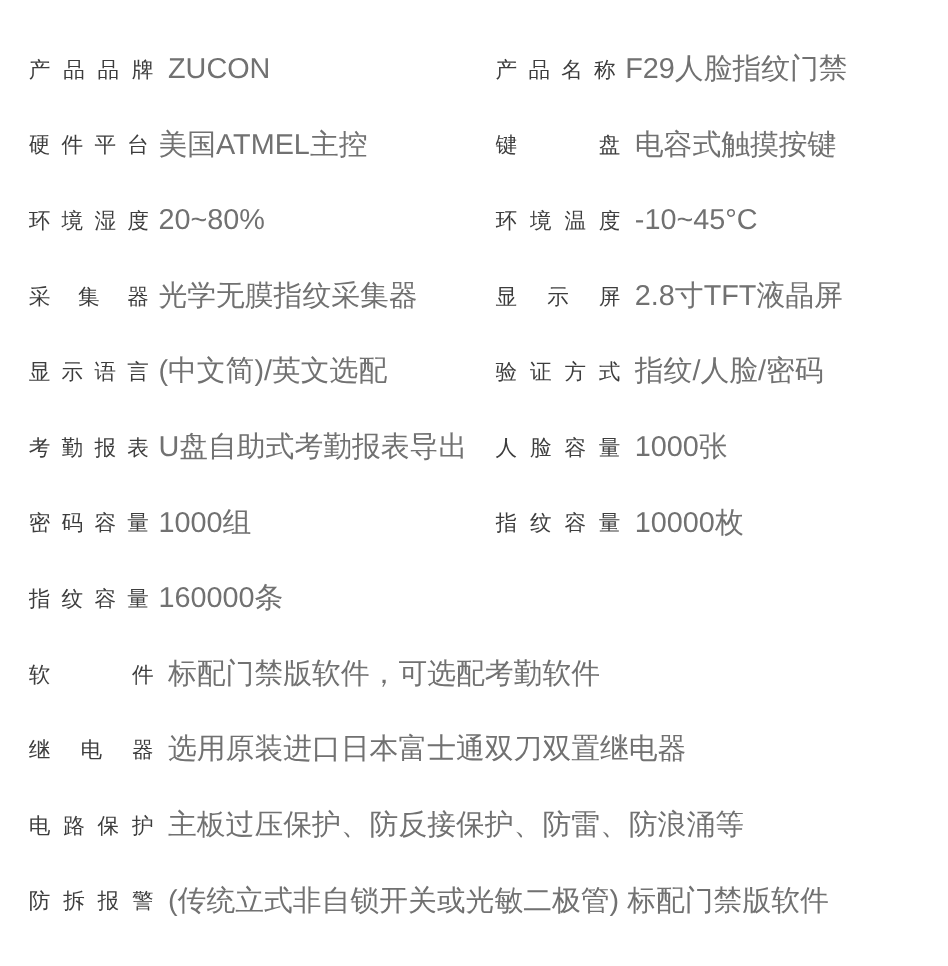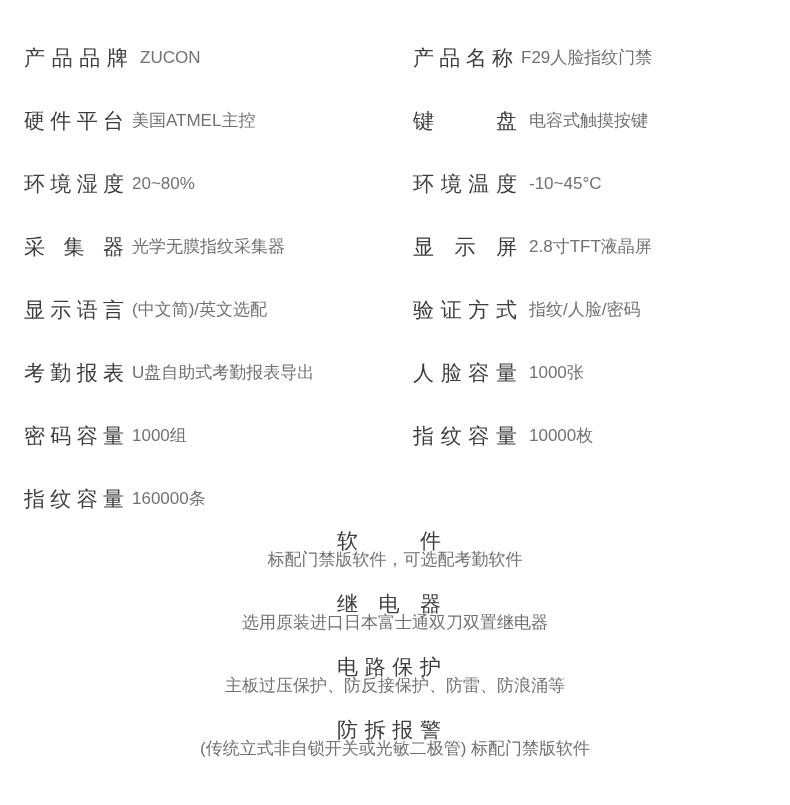--- a/index.html
+++ b/index.html
@@ -23,41 +23,40 @@
     align-content: start;
   }
   .spec-row {
     height: 63px;
     display: flex;
     align-items: center;
     overflow: hidden;
   }
   .spec-row.full {
     grid-column: 1 / -1;
-    flex-direction: column;
   }
   .spec-label {
     display: inline-block;
     flex: none;
     width: 104px;
     margin-right: 12px;
-    font-size: 21px;
+    font-size: 18px;
     line-height: 1;
     color: var(--label-color, #3d3d3d);
     text-align: justify;
     text-align-last: justify;
     text-justify: inter-character;
     white-space: nowrap;
   }
   .col-right .spec-label {
     width: 100px;
     margin-right: 8px;
   }
   .spec-value {
-    font-size: 17px;
+    font-size: 24px;
     line-height: 1;
     color: var(--value-color, #717171);
     white-space: nowrap;
   }
 </style>
 </head>
 <body>
 
 <div class="page">
   <div class="spec-grid">

